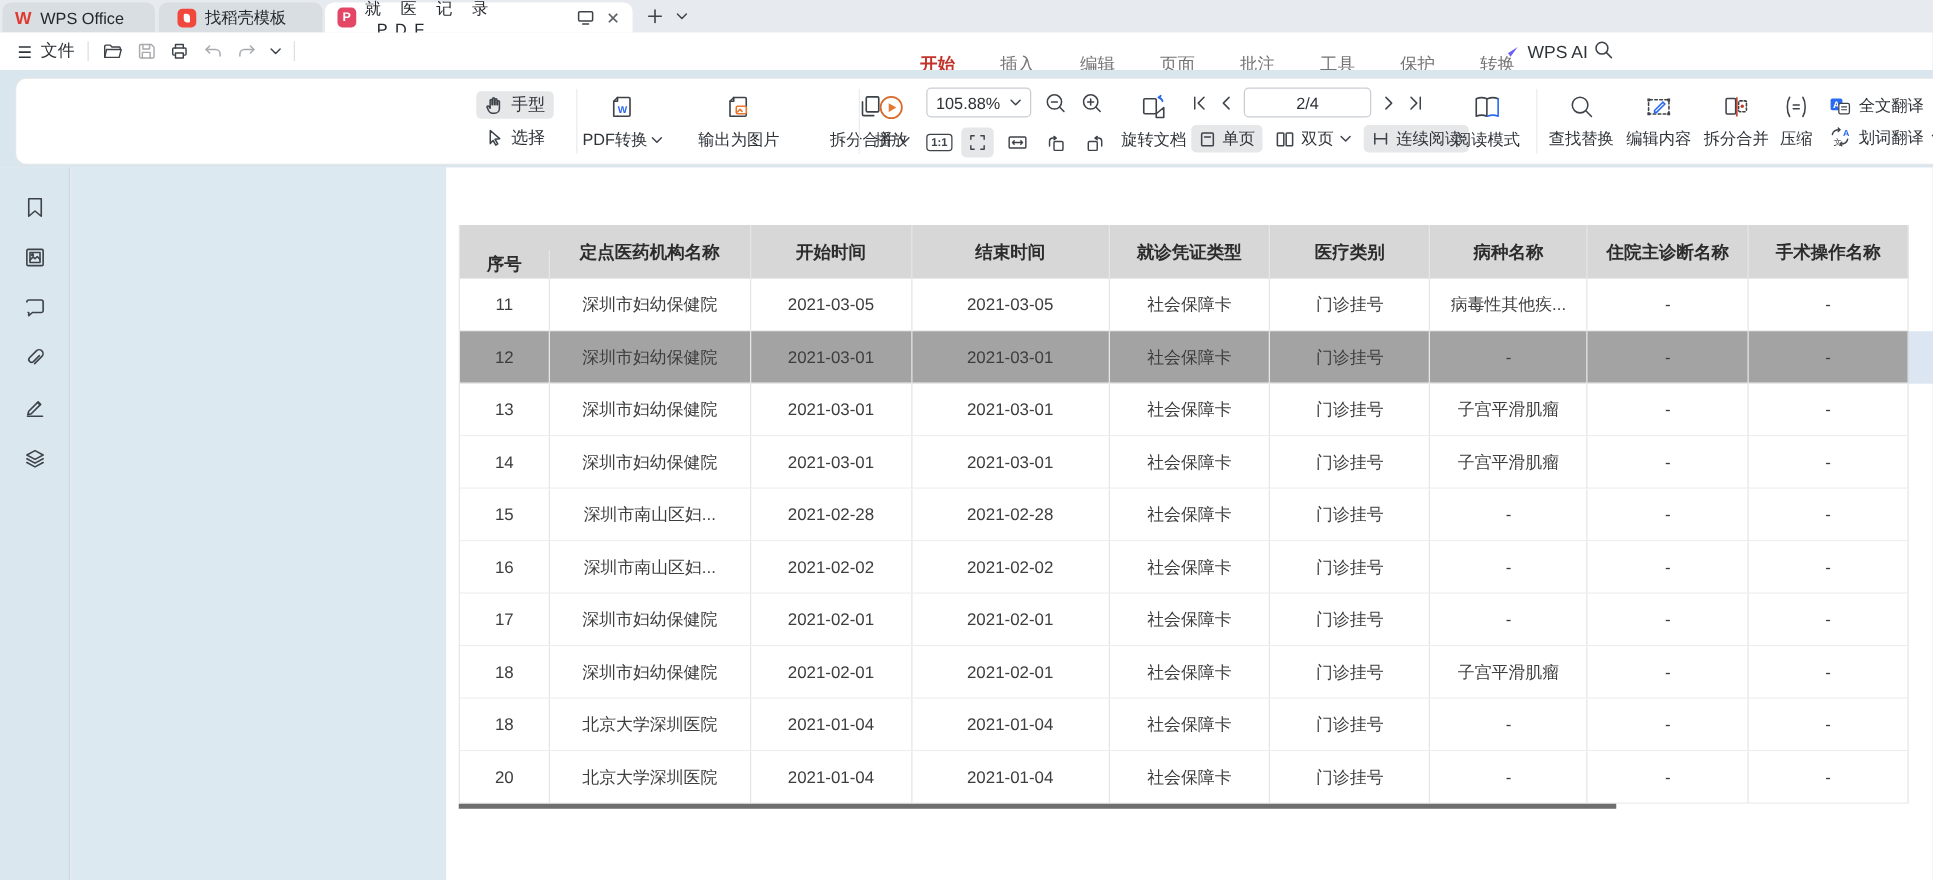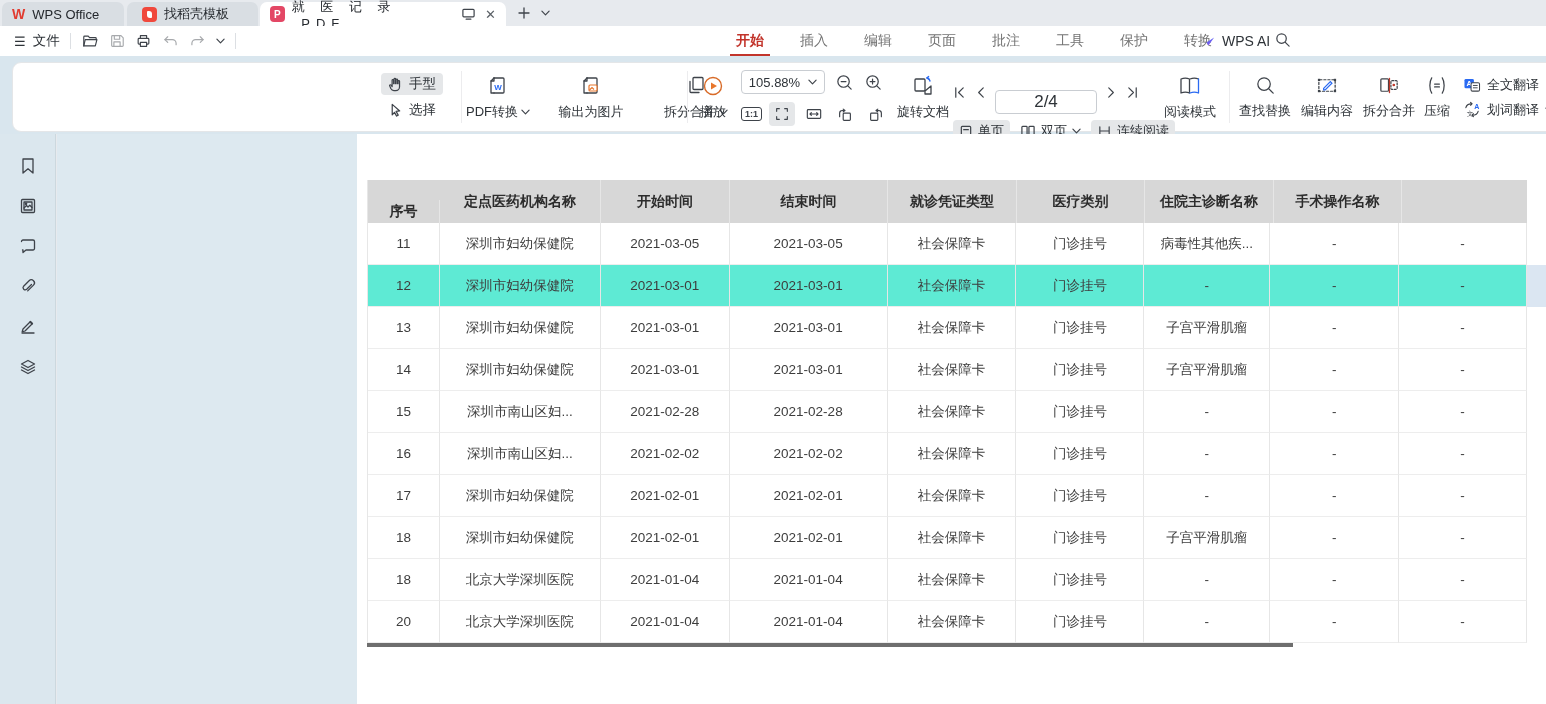--- a/index.html
+++ b/index.html
@@ -16,21 +16,21 @@
   .tab.active { background:#ffffff; }
   .tab-title-spaced { letter-spacing:6px; }
   .tab-x { font-size:13px; color:#5a6066; margin-left:2px; }
   .tabbar-btn { position:absolute; top:2px; color:#3a3f45; display:flex; align-items:center; justify-content:center; }
 
   
   #menurow { position:absolute; left:0; top:26px; width:1546px; height:30px; background:#ffffff; }
   #file-group { position:absolute; left:14px; top:0; height:30px; display:flex; align-items:center; gap:10px; }
   .vdiv-s { width:1px; height:16px; background:#dcdfe3; }
   #file-label { font-size:13.5px; }
-  #menu-items { position:absolute; left:732px; top:0; height:30px; display:flex; align-items:center; gap:28px; }
+  #menu-items { position:absolute; left:732px; top:11px; height:30px; display:flex; align-items:center; gap:28px; }
   .menu-item { font-size:14px; color:#737373; position:relative; padding:0 4px; cursor:default; }
   .menu-item.active { color:#c2342b; font-weight:bold; }
   .menu-item.active::after { content:''; position:absolute; left:-2px; right:-2px; bottom:-7px; height:3px; background:#c2342b; }
   #wps-ai { position:absolute; left:1200px; top:0; height:30px; display:flex; align-items:center; gap:6px; font-size:14px; }
   #menu-search { position:absolute; left:1274px; top:5px; }
 
   
   #toolzone { position:absolute; left:0; top:56px; width:1546px; height:78px; background:#d9e6ee; }
   #toolcard { position:absolute; left:12px; top:6px; width:1544px; height:70px; background:#ffffff;
               border:1px solid #e4e6e8; border-radius:9px; }
@@ -40,37 +40,37 @@
   .moderow.sel { background:#e5e7e9; }
   .bigbtn { display:flex; flex-direction:column; align-items:center; justify-content:center; height:68px; gap:5px; }
   .blabel { font-size:13px; display:flex; align-items:center; gap:3px; white-space:nowrap; }
   .chev { width:9px; height:6px; }
   .boxed { border:1px solid #c9cdd2; border-radius:4px; background:#fff; }
   .pill { background:#e5e7e9; border-radius:4px; }
   .rowline { display:flex; align-items:center; }
   .smallbtn { display:flex; align-items:center; justify-content:center; }
   .lbl13 { font-size:13px; white-space:nowrap; }
   #zoom-box { width:84px; height:24px; display:flex; align-items:center; justify-content:center; gap:8px; font-size:13px; }
-  #page-box { width:102px; height:24px; display:flex; align-items:center; justify-content:center; font-size:17px;margin-top:20px; }
+  #page-box { width:102px; height:24px; display:flex; align-items:center; justify-content:center; font-size:13px; }
   .btn-11 { border:1.5px solid #3e434a; border-radius:3px; font-size:9px; font-weight:bold; padding:1px 3px; color:#3e434a; }
 
   
   #main { position:absolute; left:0; top:134px; width:1546px; height:570px; }
   #side-strip { position:absolute; left:0; top:0; width:56px; height:570px; background:#dbe7ee; border-right:1px solid #ccd8de; }
   .side-ic { position:absolute; left:18px; }
   #nav-panel { position:absolute; left:57px; top:0; width:300px; height:570px; background:#dde9f0; }
   #page { position:absolute; left:357px; top:0; width:1189px; height:570px; background:#ffffff; }
 
   
   #doc-table { position:absolute; left:10px; top:46px; width:1160px; border-left:1px solid #e7e7e7; }
   #thead { display:flex; height:43px; background:#d7d7d7; }
   .th { display:flex; align-items:center; justify-content:center; font-size:14px; font-weight:bold;
         color:#2c2c2c; border-right:1px solid #e6e6e6; }
   .tr { display:flex; height:42px; background:#fff; position:relative; }
-  .tr.hl { background:#5eead4; }
+  .tr.hl { background:#a3a3a3; }
   .tr.hl::after { content:''; position:absolute; left:100%; top:0; bottom:0; width:20px; background:#dbe6f2; }
   .td { display:flex; align-items:center; justify-content:center; font-size:13.5px; color:#3d3d3d;
         border-right:1px solid #e6e6e6; border-bottom:1px solid #ededed; overflow:hidden; white-space:nowrap; }
   #table-bottom-bar { position:absolute; left:10px; top:509px; width:926px; height:4px; background:#6e6e6e; }
 </style>
 </head>
 <body>
 
 <div id="tabbar">
   <div class="tab inactive" style="left:2px; width:122px;">
@@ -557,20 +557,21 @@
 
   <div id="page">
     <div id="doc-table">
       <div id="thead">
           <div class="th" style="width: 72px; margin-top: 20px;">序号</div>
           <div class="th" style="width: 161px;">定点医药机构名称</div>
           <div class="th" style="width: 129px;">开始时间</div>
           <div class="th" style="width: 158px;">结束时间</div>
           <div class="th" style="width: 129px;">就诊凭证类型</div>
           <div class="th" style="width: 128px;">医疗类别</div>
+          <div class="th" style="width: 126px;">病种名称</div>
           <div class="th" style="width: 129px;">住院主诊断名称</div>
           <div class="th" style="width: 128px;">手术操作名称</div>
         </div>
       <div id="tbody">
           <div class="tr">
             <div class="td" style="width: 72px;">11</div>
             <div class="td" style="width: 161px;">深圳市妇幼保健院</div>
             <div class="td" style="width: 129px;">2021-03-05</div>
             <div class="td" style="width: 158px;">2021-03-05</div>
             <div class="td" style="width: 129px;">社会保障卡</div>

